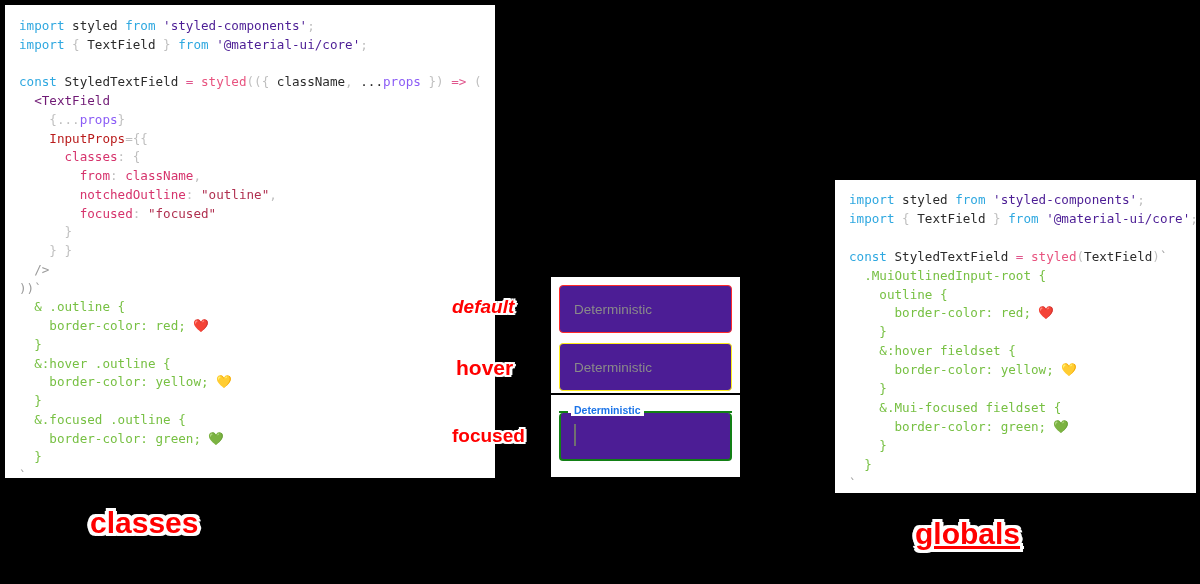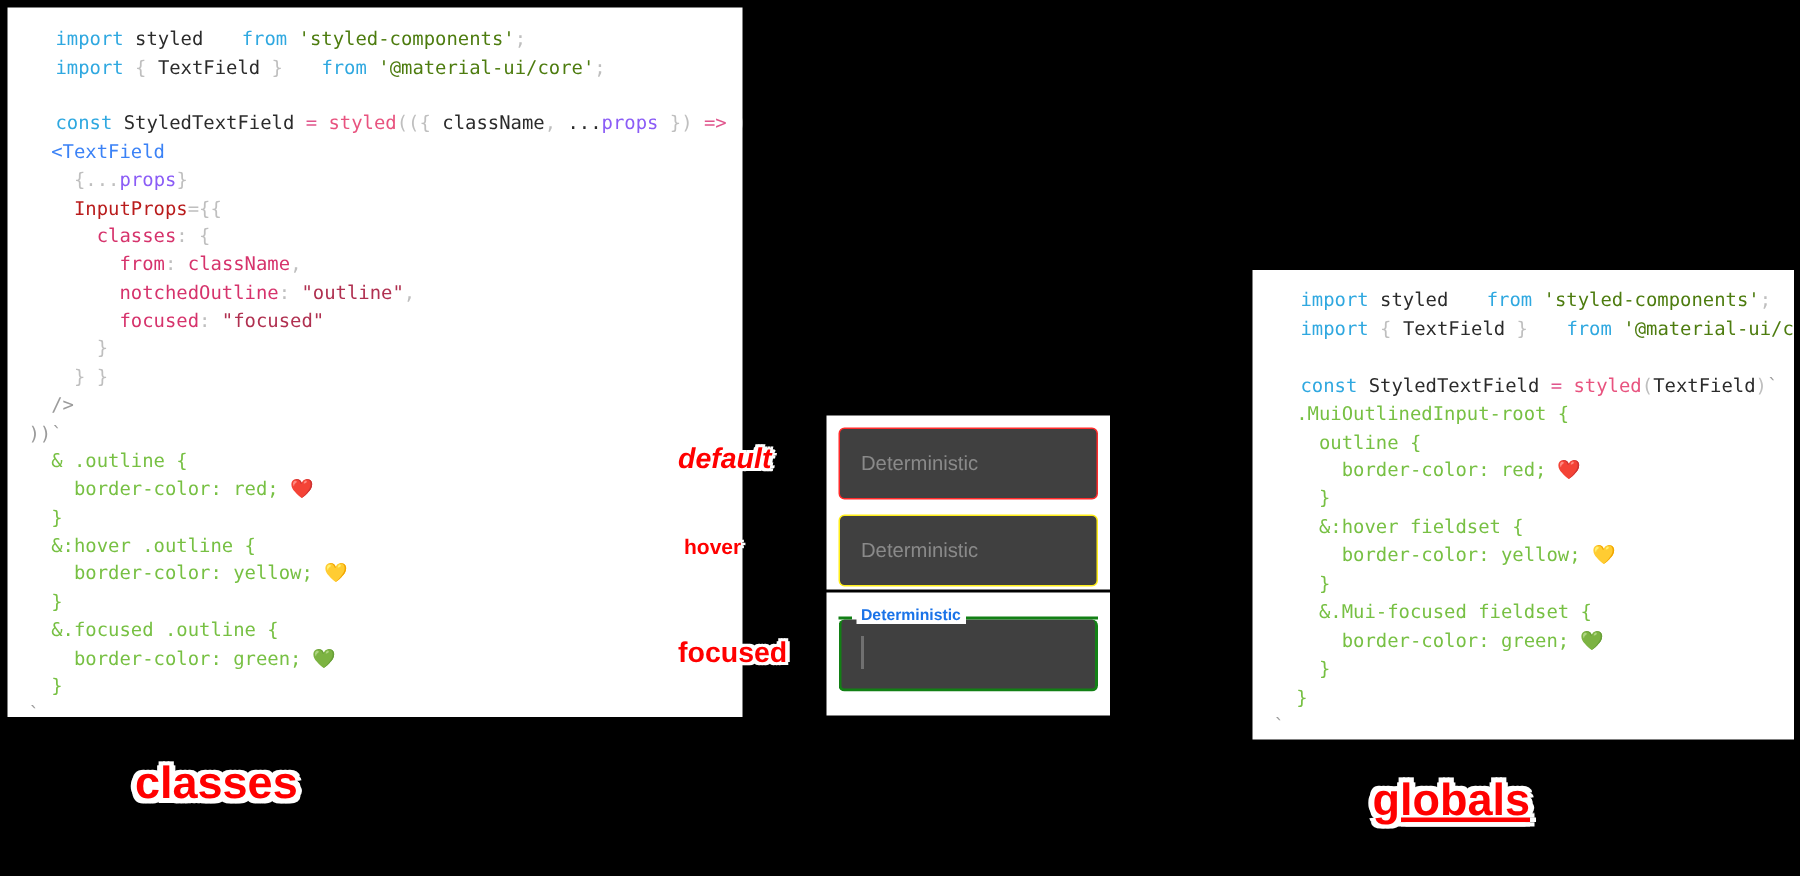--- a/index.html
+++ b/index.html
@@ -24,45 +24,45 @@
     white-space:pre;
   }
 
   #panel-classes{ left:5px; top:5px; width:490px; height:473px; }
   #panel-classes pre{ font-size:12.6px; line-height:18.75px; padding:12px 0 0 14px; }
 
   #panel-globals{ left:835px; top:180px; width:361px; height:313px; }
   #panel-globals pre{ font-size:12.6px; line-height:18.9px; padding:11px 0 0 14px; }
 
   
-  .t-kw      { color:#2FA8E0;margin-left:18px; }           
+  .t-kw      { color:#2FA8E0; }           
   .t-plain   { color:#2B2B2B; }           
-  .t-str     { color:#4d7c0f; }           
+  .t-str     { color:#4c1d95; }           
   .t-punc    { color:#BFBFBF; }           
   .t-op      { color:#E0558C; }           
   .t-fn      { color:#E8537F; }           
-  .t-tag     { color:#3b82f6; }           
+  .t-tag     { color:#701a75; }           
   .t-tag2    { color:#9B9B9B; }           
   .t-attr    { color:#b91c1c; }           
   .t-var     { color:#8b5cf6; }           
   .t-prop    { color:#D6336C; }           
   .t-dstr    { color:#B03050; }           
   .t-css     { color:#77C043; }           
   .t-bt      { color:#9B9B9B; }           
 
   
   .demo-bg{ position:absolute; background:#ffffff; }
   #demo-bg-top   { left:551px; top:277px; width:189px; height:116px; }
   #demo-bg-bottom{ left:551px; top:395px; width:189px; height:82px;  }
 
   .tf{
     position:absolute;
     box-sizing:border-box;
     border-radius:4px;
-    background:#404040;
+    background:#4c1d95;
   }
   .tf-text{
     position:absolute;
     left:14px; top:50%;
     transform:translateY(-50%);
     font-family:"Liberation Sans", sans-serif;
     font-size:13.5px;
     color:#8a8a8a;
     white-space:nowrap;
   }
@@ -108,21 +108,21 @@
     color:#ff0000;
     white-space:nowrap;
     text-shadow:
       -2px -2px 0 #fff,  2px -2px 0 #fff,
       -2px  2px 0 #fff,  2px  2px 0 #fff,
       -2px  0   0 #fff,  2px  0   0 #fff,
        0   -2px 0 #fff,  0    2px 0 #fff,
       -3px  0   0 #fff,  3px  0   0 #fff;
   }
   #annot-default { left:452px; top:296px; font-size:19px;font-style:italic; }
-  #annot-hover   { left:456px; top:356px; font-size:14px; }
+  #annot-hover   { left:456px; top:356px; font-size:21px; }
   #annot-focused { left:452px; top:425px; font-size:19px; }
 
   .title{
     position:absolute;
     font-family:"Liberation Sans", sans-serif;
     font-weight:bold;
     color:#ff0000;
     font-size:30px;
     white-space:nowrap;
     text-shadow:

